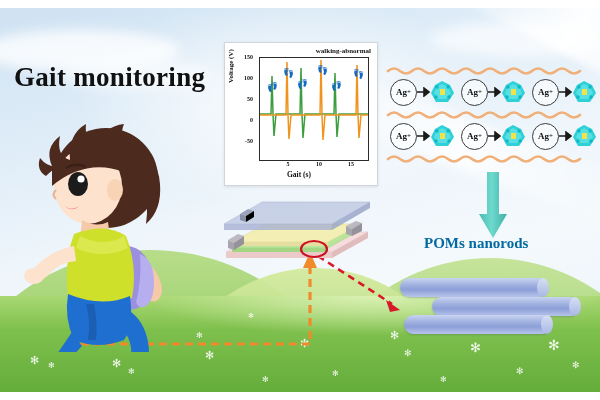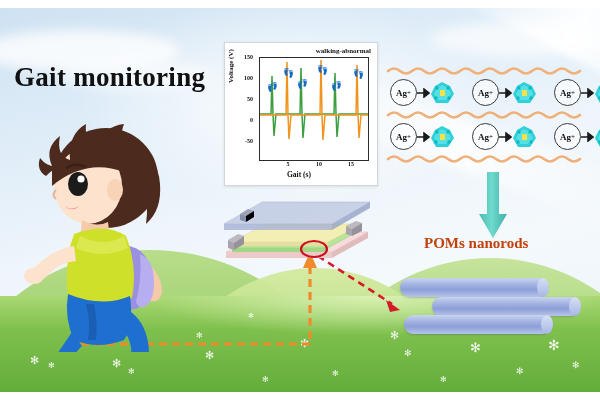--- a/index.html
+++ b/index.html
@@ -51,34 +51,34 @@
         font-size:7.5px;color:#111;}
   .ytick{position:absolute;right:0;font-family:"Liberation Serif",serif;font-weight:bold;
          font-size:6px;color:#111;text-align:right;width:24px;}
   .xtick{position:absolute;top:118px;font-family:"Liberation Serif",serif;font-weight:bold;
          font-size:6px;color:#111;text-align:center;width:14px;}
   .foot{position:absolute;font-size:9px;line-height:9px;color:#111;}
 
   
   .scheme{position:absolute;left:386px;top:66px;width:206px;height:96px;}
   .chain{position:absolute;left:0;width:206px;height:9px;}
-  .agrow{position:absolute;left:4px;width:200px;height:28px;display:flex;align-items:flex-end;gap:17px;}
+  .agrow{position:absolute;left:4px;width:200px;height:28px;display:flex;align-items:center;gap:6px;}
   .agunit{display:flex;align-items:center;width:66px;}
   .agcircle{width:25px;height:25px;border:1.4px solid #3b3b3b;border-radius:50%;background:rgba(255,255,255,.55);
             display:flex;align-items:center;justify-content:center;
             font-family:"Liberation Serif",serif;font-weight:bold;font-size:9px;color:#111;}
   .ag-arrow{width:13px;height:10px;position:relative;}
   .pom{width:25px;height:24px;position:relative;}
 
   
   .teal-arrow{position:absolute;left:478px;top:172px;width:30px;height:66px;}
 
   
   .pom-label{position:absolute;left:424px;top:235px;font-family:"Liberation Serif",serif;
-             font-weight:bold;font-size:15px;color:#c2410c;}
+             font-weight:bold;font-size:15px;color:#0369a1;}
   .rod{position:absolute;height:19px;border-radius:10px;
        background:linear-gradient(180deg,#c9d4f0 0%,#9fb0e0 38%,#8c9fd8 62%,#b7c4ea 100%);
        box-shadow:0 1px 2px rgba(60,70,120,.28);}
   .rod-cap{position:absolute;right:-1px;top:0;width:12px;height:19px;border-radius:50%;
        background:linear-gradient(180deg,#d6dff5,#a9b8e4);}
 
   
   .device{position:absolute;left:222px;top:196px;width:150px;height:78px;}
 
   

